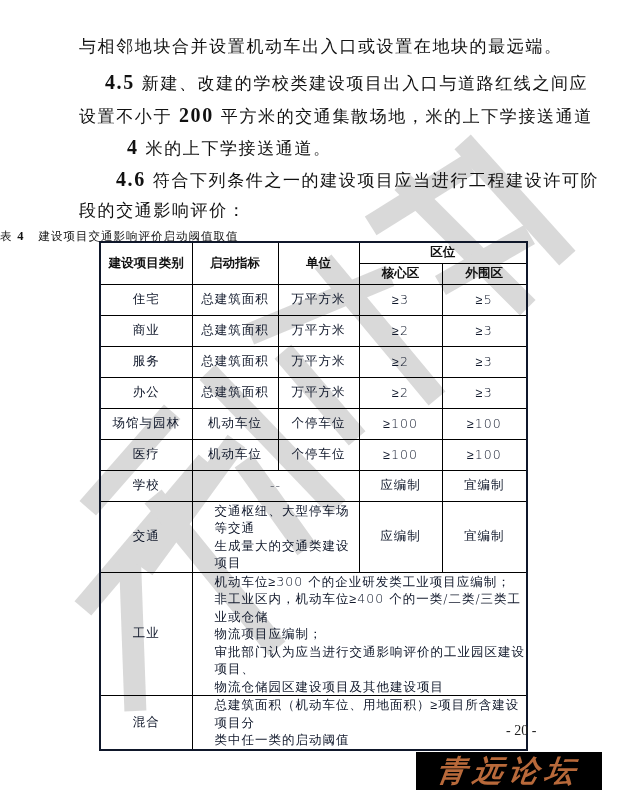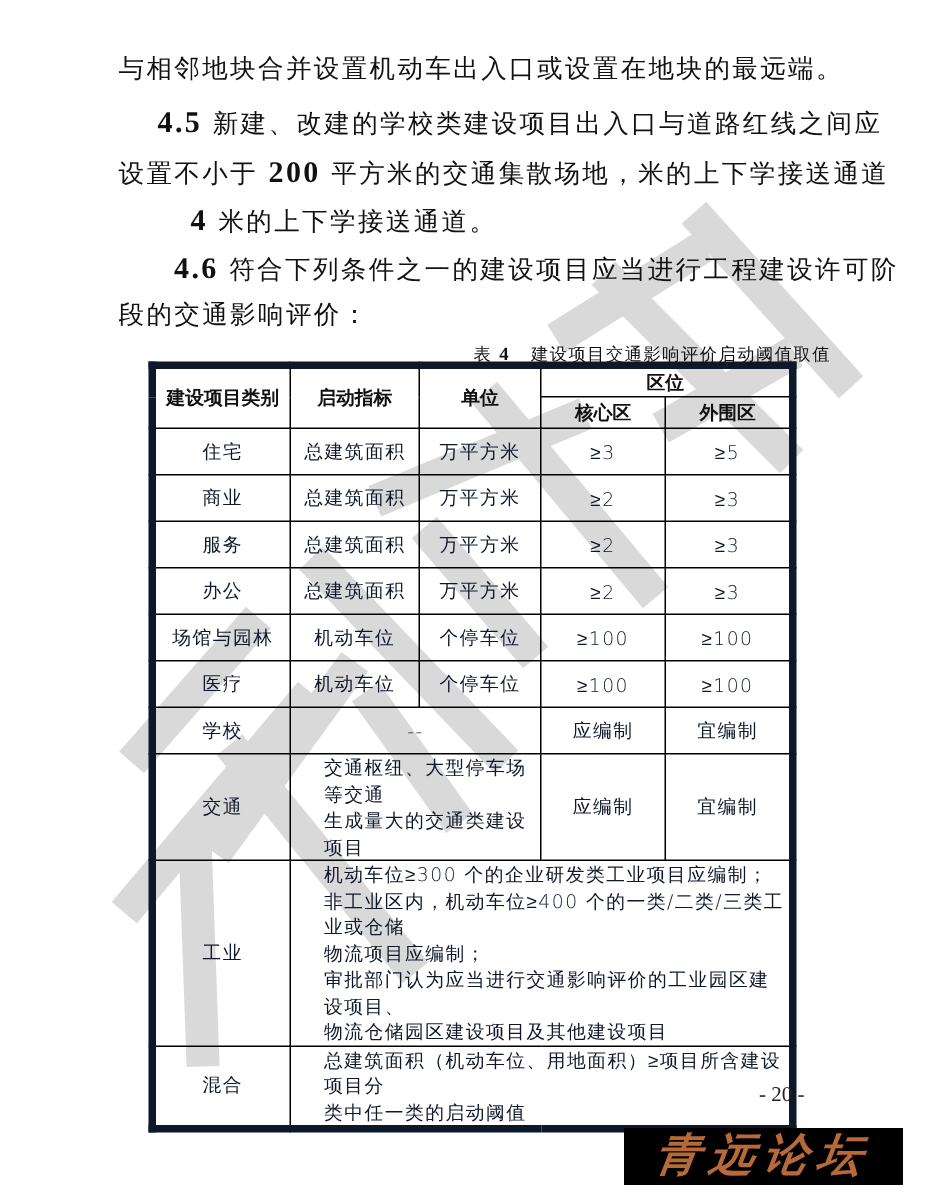--- a/index.html
+++ b/index.html
@@ -1,23 +1,23 @@
 <!DOCTYPE html>
 <html><head>
 <meta charset="utf-8">
 <style>
   html,body{margin:0;padding:0;}
   body{width:621px;height:798px;background:#fff;position:relative;overflow:hidden;
        font-family:"DejaVu Serif","Liberation Serif",serif;color:#111;}
   .para{position:absolute;left:79px;width:470px;font-size:17px;line-height:32px;letter-spacing:1.6px;white-space:nowrap;}
   .para b{font-family:"Liberation Serif",serif;font-weight:bold;font-size:20px;}
-  .caption{position:absolute;left:0;width:554px;top:229px;text-align:right;font-size:11.5px;letter-spacing:1px;}
+  .caption{position:absolute;left:0;width:554px;top:229px;text-align:left;font-size:11.5px;letter-spacing:1px;}
   .caption b{font-family:"Liberation Serif",serif;font-size:12.5px;}
   table{position:absolute;left:99px;top:241px;width:427px;border-collapse:collapse;table-layout:fixed;
-        border:5px solid #0f172a;font-size:12.5px;}
+        border:2px solid #0f172a;font-size:12.5px;}
   td,th{border:1px solid #000;text-align:center;vertical-align:middle;padding:0;color:#0f172a;}
   th{font-family:"DejaVu Sans","Liberation Sans",sans-serif;font-weight:bold;font-size:12.5px;color:#111;}
   td{font-family:"DejaVu Sans","Liberation Sans",sans-serif;font-weight:300;letter-spacing:1px;}
   td.left{text-align:left;padding-left:22px;line-height:17.5px;}
   .hdr1{height:21px;} .hdr2{height:21px;}
   .r{height:31px;}
   .r2{height:35px;}
   .r5{height:89px;}
   .rmix{height:35px;}
   .pageno{position:absolute;left:506px;top:723px;font-size:14px;font-family:"Liberation Serif",serif;color:#222;}

